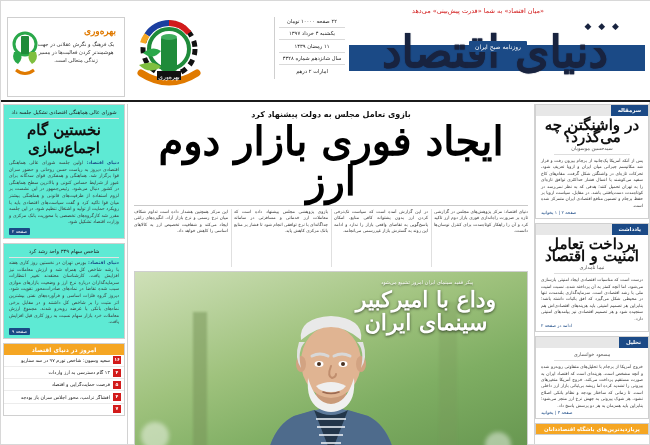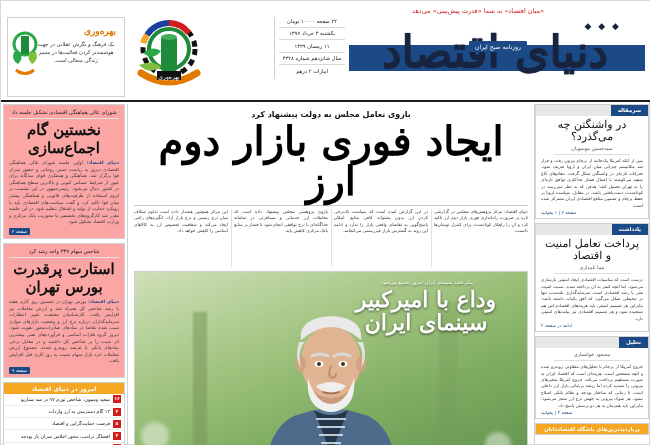--- a/index.html
+++ b/index.html
@@ -96,21 +96,21 @@
   .col-center{
     position:absolute;left:126px;top:103px;width:406px;height:340px;
     border-left:1px solid #d2d2d2;border-right:1px solid #d2d2d2;
   }
   .col-right{
     position:absolute;left:534px;top:103px;width:114px;height:340px;
   }
 
   
   .story{
-    border:1px solid #d0d0d0;background:#fca5a5;margin-bottom:4px;
+    border:1px solid #d0d0d0;background:#5eead4;margin-bottom:4px;
     padding:4px 5px 3px;direction:rtl;box-sizing:border-box;
   }
   .story .kicker{
     font-size:5.2px;color:#222;text-align:center;line-height:7px;
     margin-bottom:2px;border-bottom:1px solid #e2e2e2;padding-bottom:2px;
   }
   .story .hl{
     font-family:"DejaVu Serif","Liberation Serif",serif;
     font-weight:bold;font-size:15px;line-height:18px;color:#111;
     text-align:center;margin:2px 0 3px;
@@ -204,21 +204,21 @@
   .sec-head{
     display:flex;align-items:stretch;height:11px;margin-bottom:3px;
   }
   .sec-head .label{
     background:#1b4a86;color:#fff;font-size:5.4px;font-weight:bold;
     padding:0 7px;line-height:11px;
   }
   .sec-head .fill{flex:1;background:#e7e7e7;}
   .sec .hl{
     font-family:"DejaVu Serif","Liberation Serif",serif;
-    font-weight:normal;font-size:11px;line-height:12px;color:#111;
+    font-weight:bold;font-size:15px;line-height:12px;color:#111;
     text-align:center;padding:0 5px;margin-bottom:2px;
   }
   .sec .byline{
     font-size:5px;color:#555;text-align:center;margin-bottom:3px;
   }
   .sec .byrule{height:1px;background:#ddd;margin:0 18px 3px;}
   .sec .body{
     font-size:4.4px;line-height:6.4px;color:#3a3a3a;text-align:justify;
     padding:0 5px;
   }
@@ -301,21 +301,20 @@
 
     <div class="story">
       <div class="kicker">شورای عالی هماهنگی اقتصادی تشکیل جلسه داد</div>
       <div class="hl">نخستین گام اجماع‌سازی</div>
       <div class="body"><span class="lead">دنیای اقتصاد:</span> <span>اولین جلسه شورای عالی هماهنگی اقتصادی دیروز به ریاست حسن روحانی و حضور سران قوا برگزار شد. هماهنگی و همفکری قوای سه‌گانه برای عبور از شرایط حساس کنونی و بالاترین سطح هماهنگی در کشور دنبال می‌شود. رئیس‌جمهور در این نشست بر لزوم استفاده از ظرفیت‌های قانونی و هماهنگی بیشتر میان قوا تاکید کرد و گفت سیاست‌های اقتصادی باید با رویکرد حمایت از تولید و اشتغال تنظیم شود. در این جلسه مقرر شد کارگروه‌های تخصصی با محوریت بانک مرکزی و وزارت اقتصاد تشکیل شود.</span></div>
       <div class="more"><span class="page-tag">صفحه ۲</span></div>
     </div>
 
     <div class="story">
       <div class="kicker">شاخص سهام ۳۴۹ واحد رشد کرد</div>
-      <div class="hl">استارت پرقدرت بورس تهران</div>
       <div class="body"><span class="lead">دنیای اقتصاد:</span> <span>بورس تهران در نخستین روز کاری هفته با رشد شاخص کل همراه شد و ارزش معاملات نیز افزایش یافت. کارشناسان معتقدند تغییر انتظارات سرمایه‌گذاران درباره نرخ ارز و وضعیت بازارهای موازی سبب شده تقاضا در نمادهای صادرات‌محور تقویت شود. دیروز گروه فلزات اساسی و فرآورده‌های نفتی بیشترین اثر مثبت را بر شاخص کل داشتند و در مقابل برخی نمادهای بانکی با عرضه روبه‌رو شدند. مجموع ارزش معاملات خرد بازار سهام نسبت به روز کاری قبل افزایش یافت.</span></div>
       <div class="more"><span class="page-tag">صفحه ۹</span></div>
     </div>
 
     <div class="contents">
       <div class="contents-head">امروز در دنیای اقتصاد</div>
       <ul>
         <li>
             <span class="num">۱۶</span>
             <span class="txt">سعید وسیون: شاخص تورم ۹۷ در سه سناریو</span>

